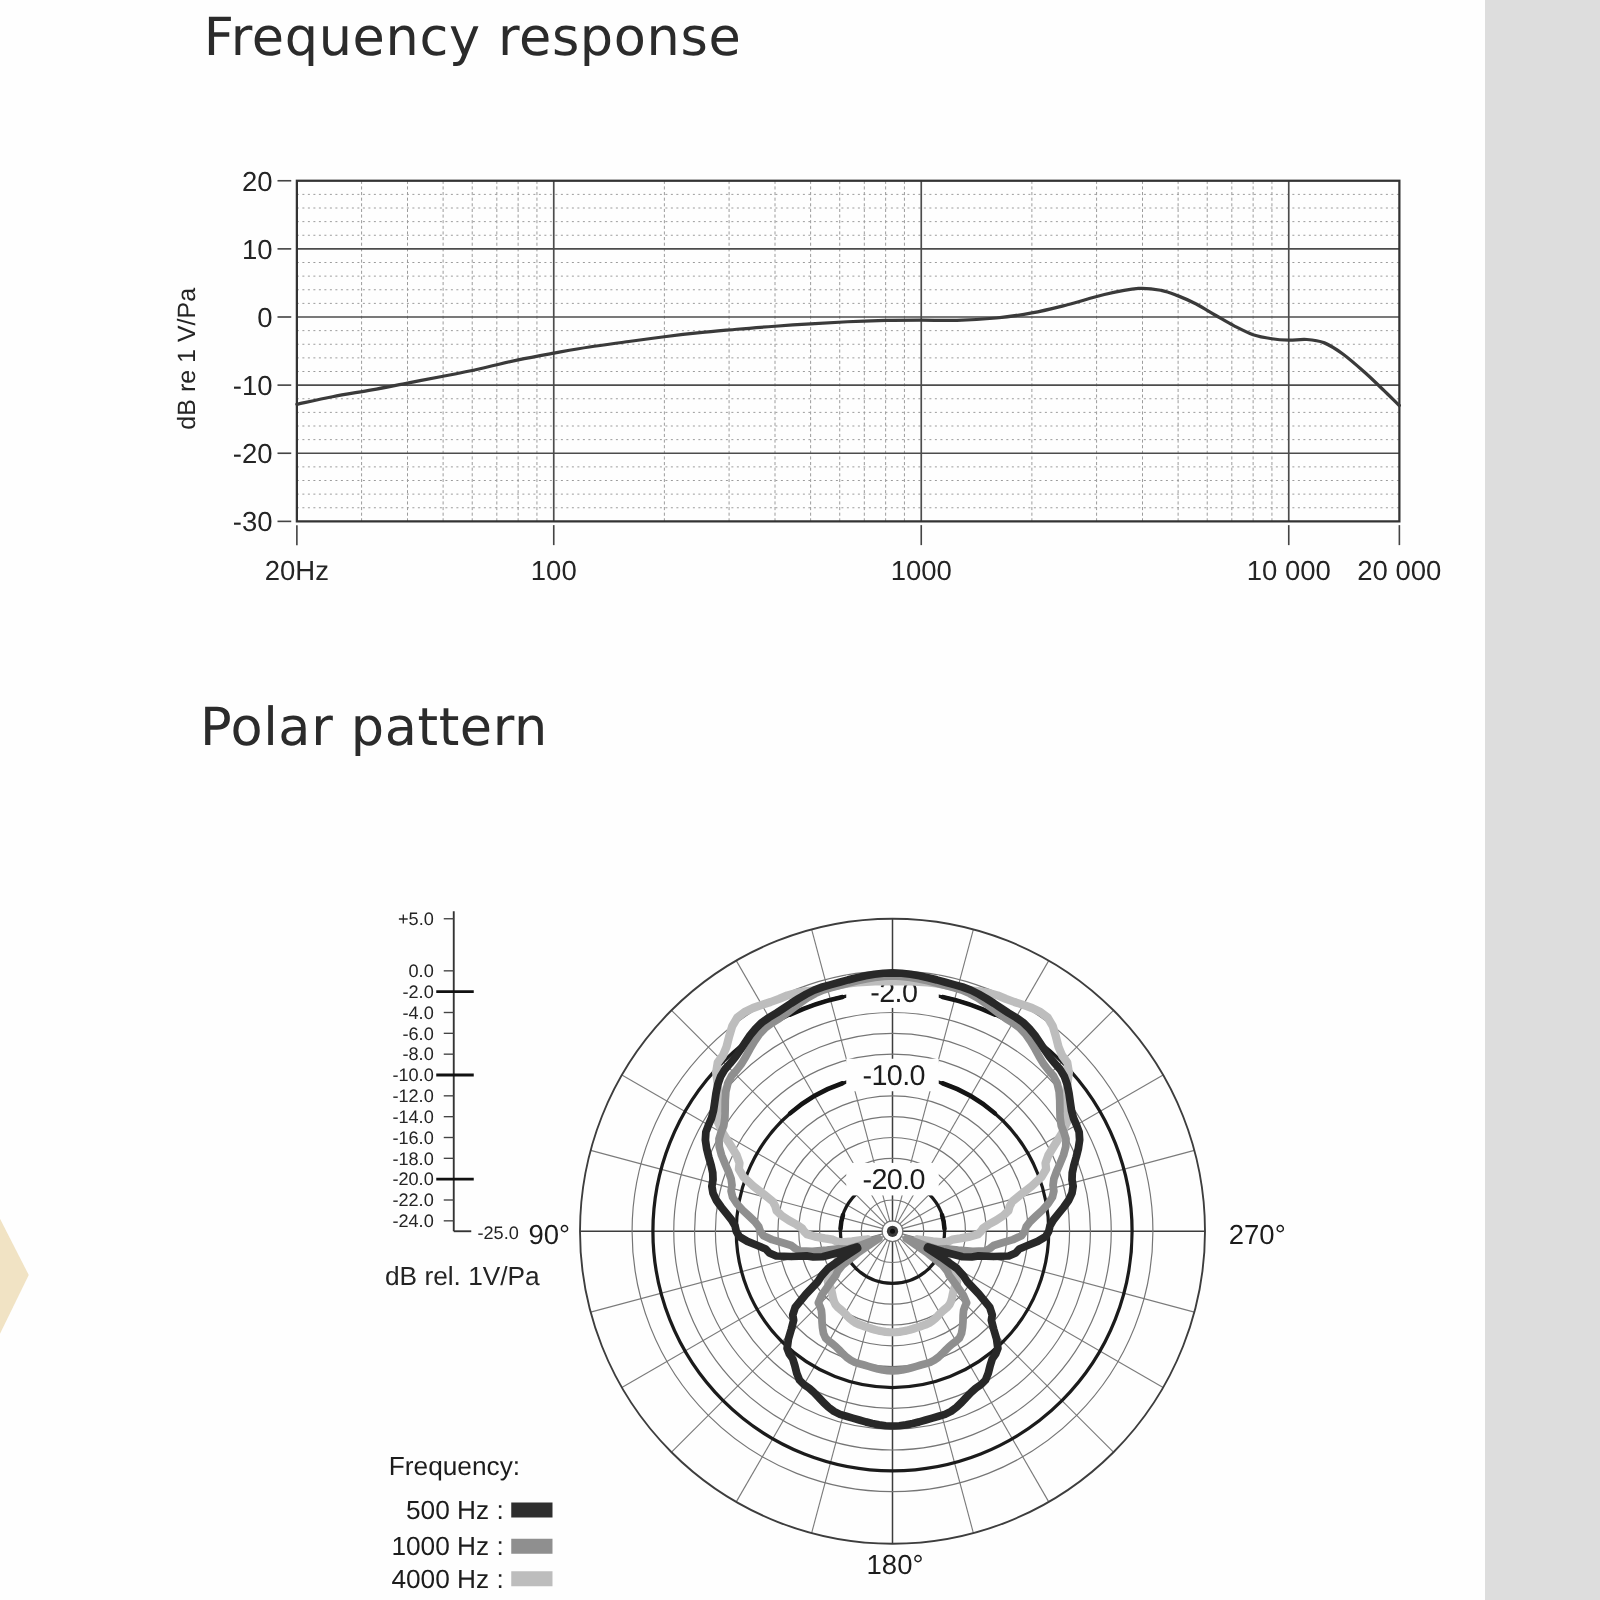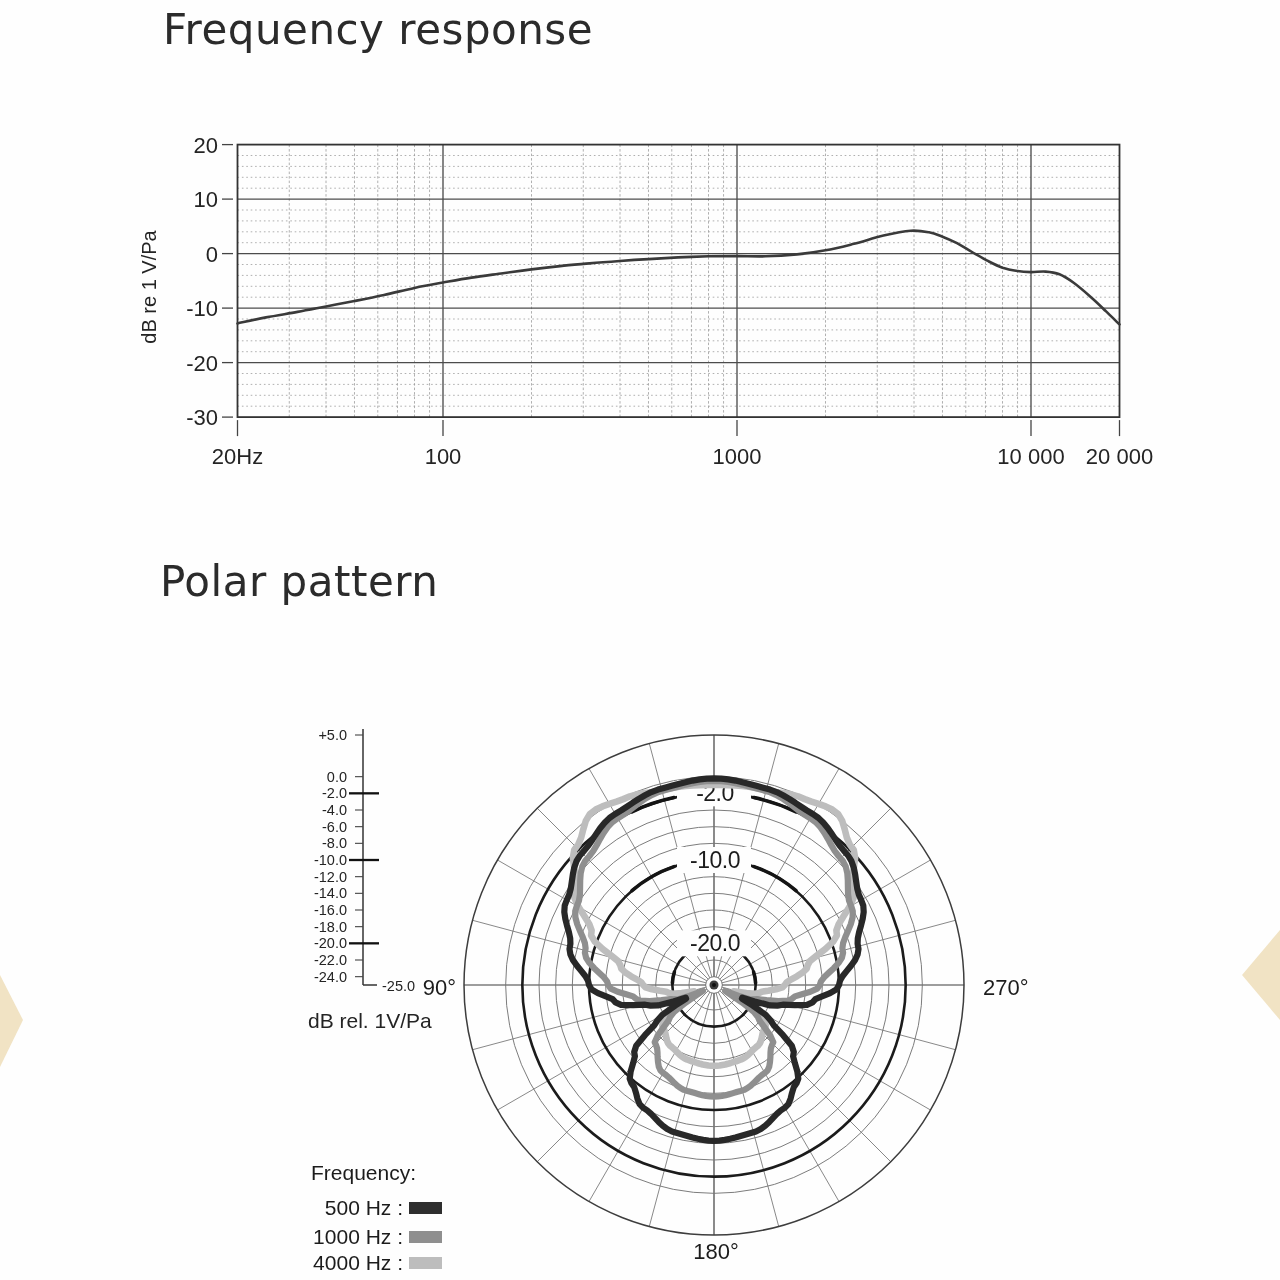--- a/index.html
+++ b/index.html
@@ -1,16 +1,16 @@
 <!DOCTYPE html>
 <html><head>
 <meta charset="utf-8">
 <style>
   html,body{margin:0;padding:0;background:#ddd}
-  .page{position:relative;width:1280px;height:1280px;background:#fefefe;overflow:hidden;
+  .page{position:relative;width:1188px;height:1280px;background:#fefefe;overflow:hidden;
         font-family:"Liberation Sans",sans-serif}
   .page svg{position:absolute;left:0;top:0}
   text{fill:#262626}
   .title{font-family:"DejaVu Sans",sans-serif;font-size:42px;fill:#2b2b2b;letter-spacing:.5px}
   .axis-num{font-family:"Liberation Sans",sans-serif;font-size:22px;fill:#242424}
   .ylab{font-family:"Liberation Sans",sans-serif;font-size:20px;fill:#242424}
   .unit-lab{font-family:"Liberation Sans",sans-serif;font-size:21px;fill:#242424}
   .scale-num{font-family:"Liberation Sans",sans-serif;font-size:14.5px;fill:#242424}
   .ring-num{font-family:"Liberation Sans",sans-serif;font-size:23px;letter-spacing:-.5px;fill:#1c1c1c}
   .angle-num{font-family:"Liberation Sans",sans-serif;font-size:22px;fill:#1c1c1c}

